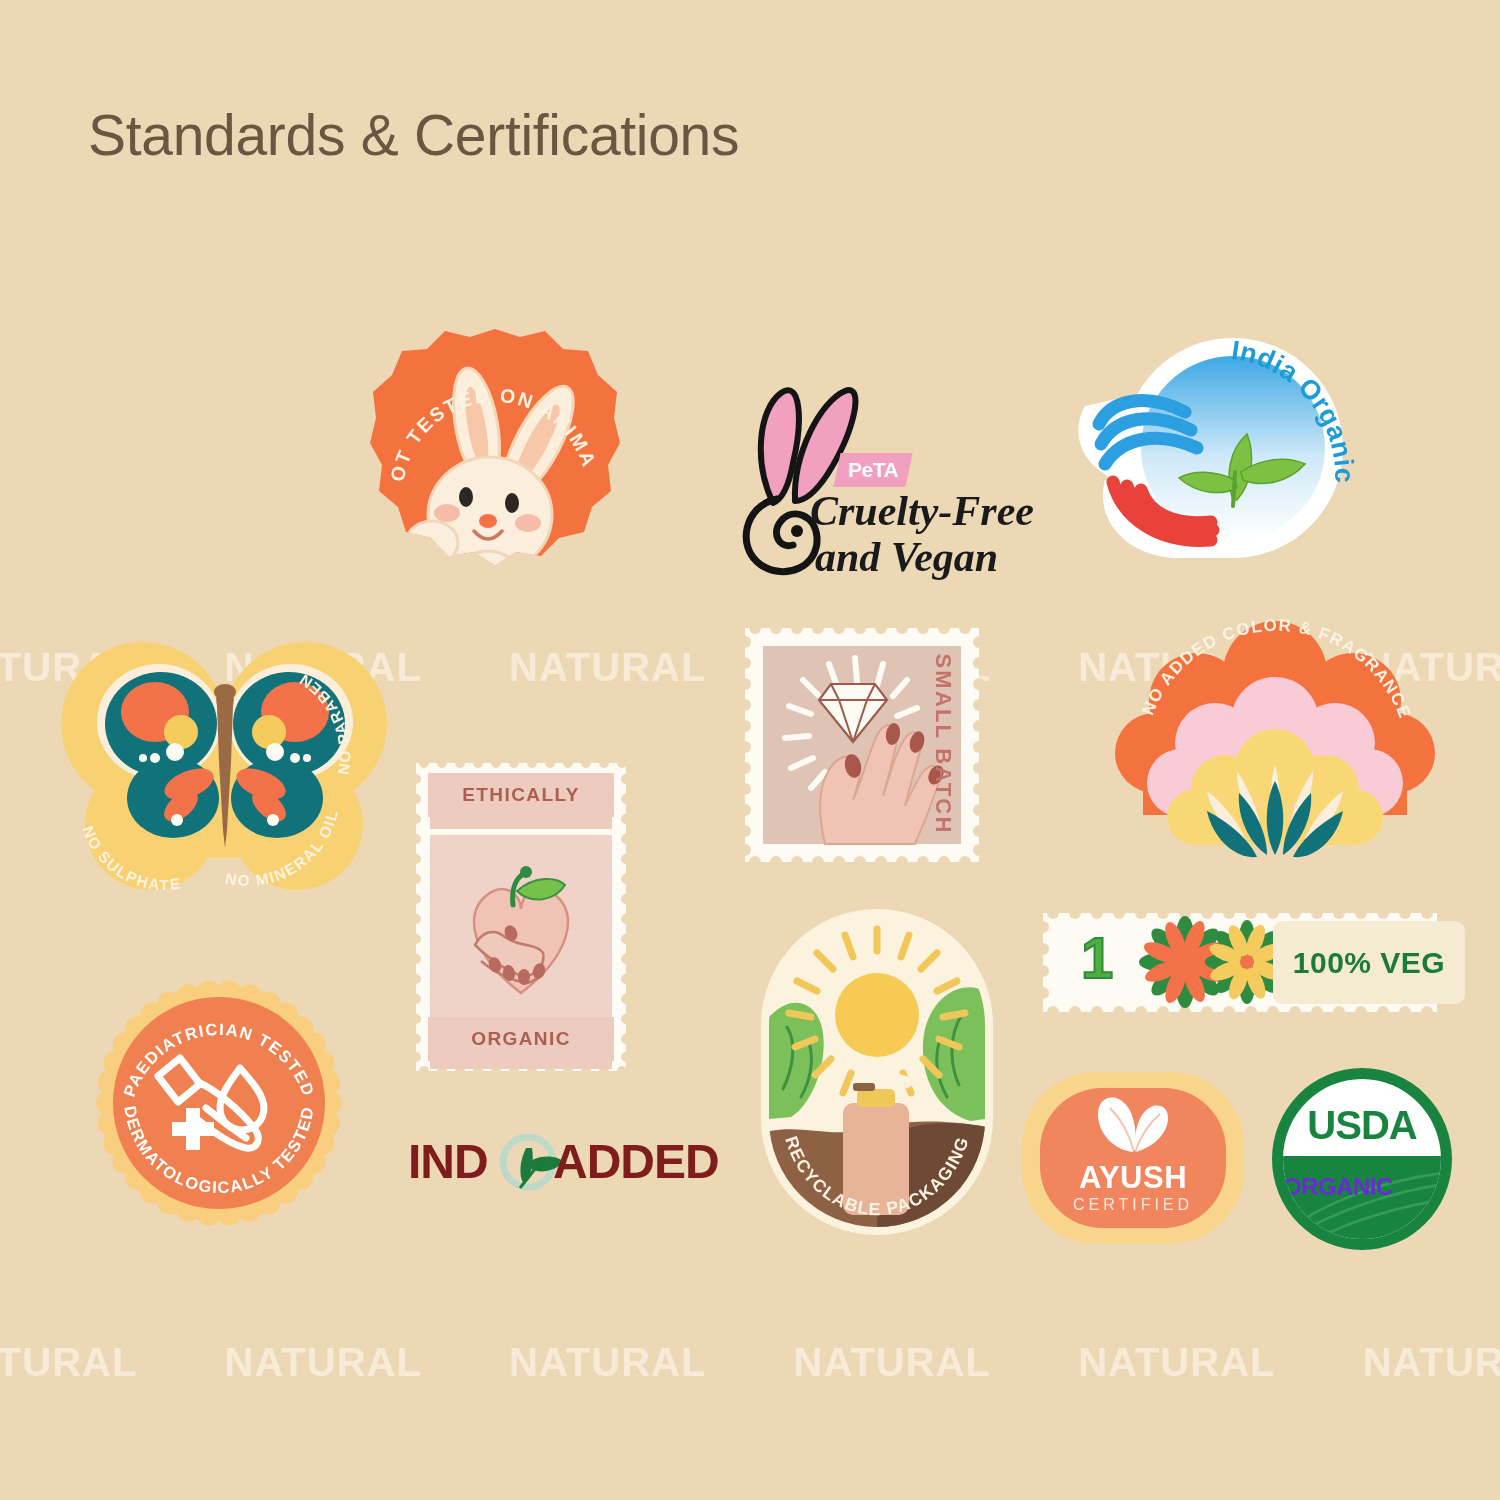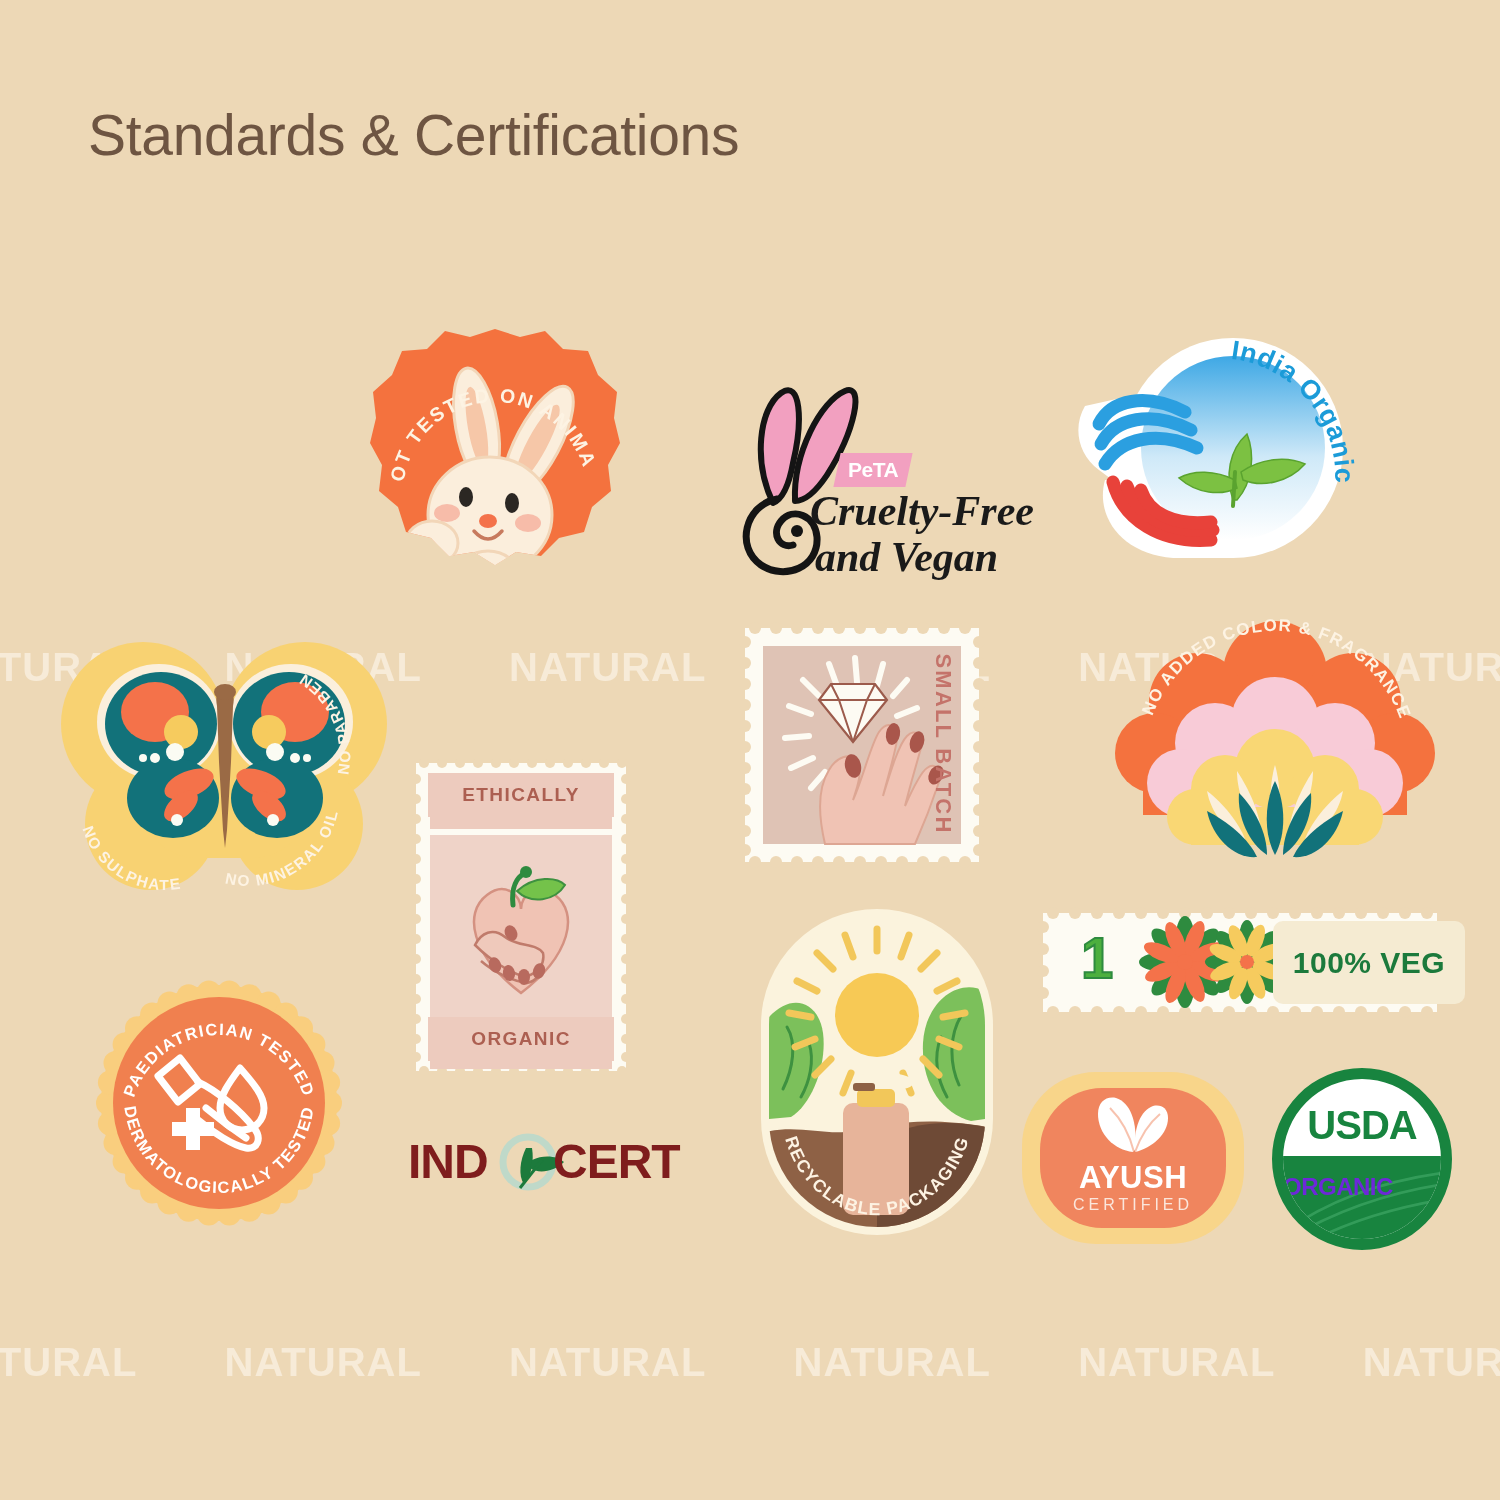--- a/index.html
+++ b/index.html
@@ -620,21 +620,21 @@
   <div class="badge" id="b-indocert">
     <svg viewBox="0 0 245 72" width="245" height="72">
       <circle cx="120" cy="36" r="25" fill="none" stroke="#BFD9C9" stroke-width="7"></circle>
       <g fill="#1C7A3C">
         <path d="M118 22 C112 34 110 50 116 58 C124 50 126 34 124 22 Z"></path>
         <path d="M124 34 C136 28 150 30 156 36 C146 46 130 48 122 42 Z"></path>
       </g>
       <path d="M112 62 L134 34" stroke="#1C7A3C" stroke-width="3" fill="none"></path>
     </svg>
     <span class="indo-txt" style="left:0">IND</span>
-    <span class="indo-txt" style="left:145px">CERT</span>
+    <span class="indo-txt" style="left:145px">ADDED</span>
   </div>
 
   <div class="badge" id="b-recycle">
     <svg viewBox="0 0 240 330" width="240" height="330">
       <defs>
         <clipPath id="ovalClip">
             <rect x="12" y="10" width="216" height="310" rx="108"></rect>
           </clipPath>
         <path id="arcRec" d="M 26 222 A 96 108 0 0 0 214 222" fill="none"></path>
       </defs>

